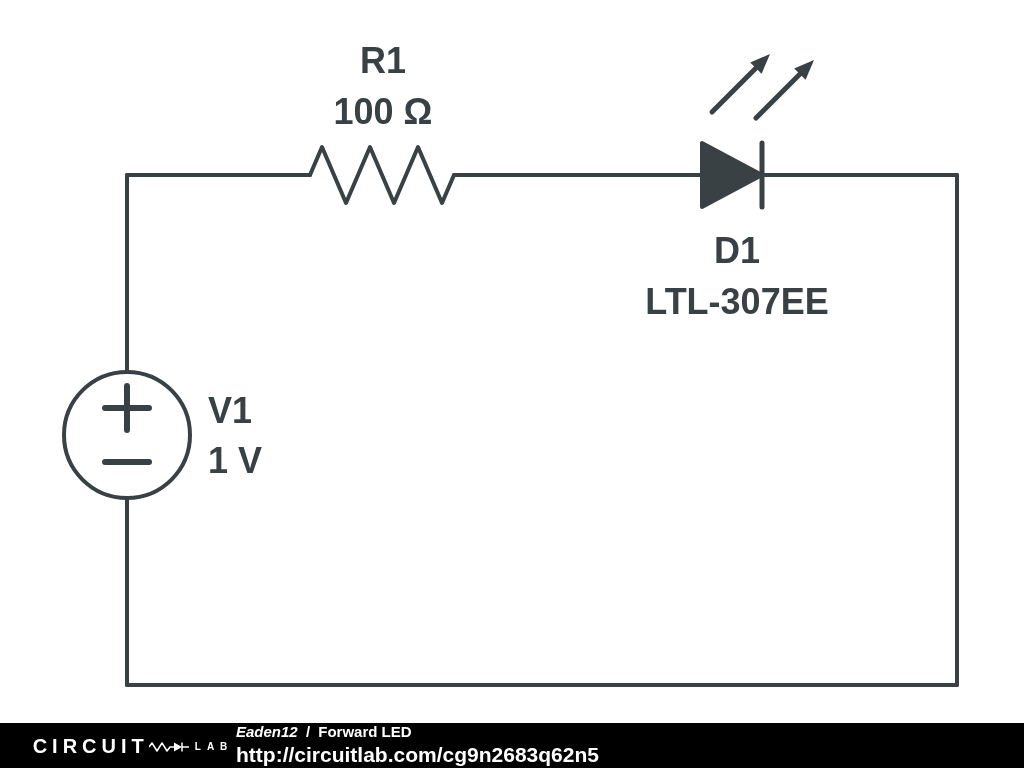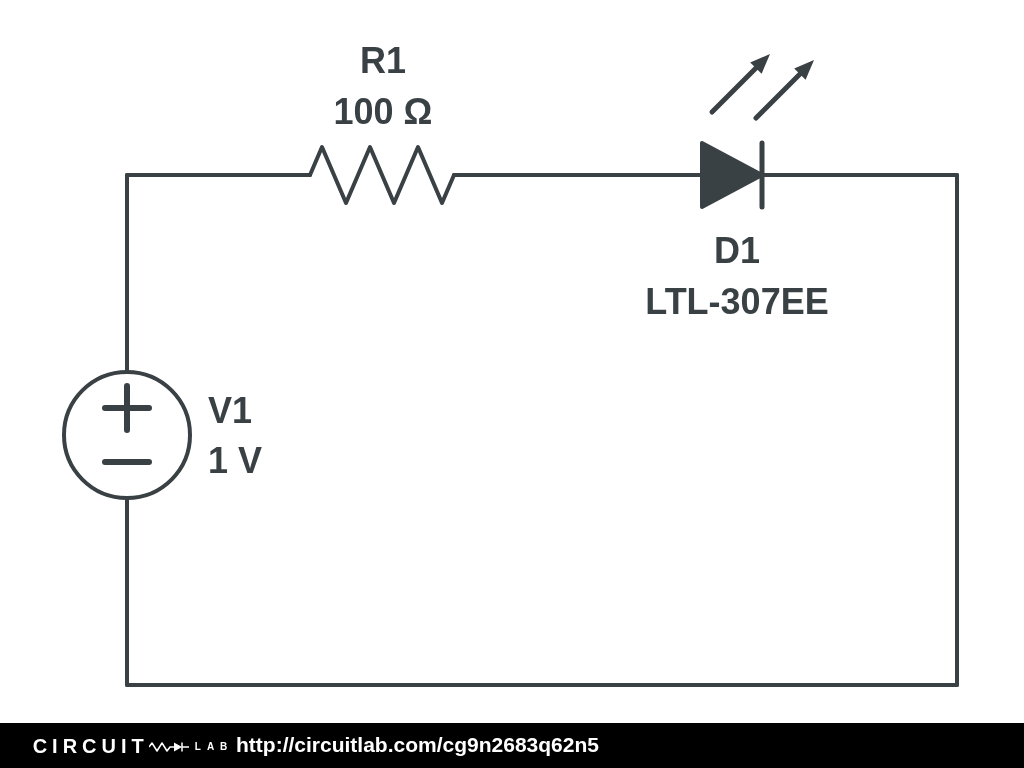--- a/index.html
+++ b/index.html
@@ -163,19 +163,24 @@
         <svg class="logo-glyph" width="42" height="12" viewBox="0 0 42 12">
           <path d="M0,6 L3,2 L8,10 L13,2 L18,10 L21,6 L25,6" stroke="#ffffff" stroke-width="1.5" fill="none" stroke-linejoin="round"></path>
           <polygon points="25,1.5 25,10.5 33,6" fill="#ffffff"></polygon>
           <line x1="33" y1="1.5" x2="33" y2="10.5" stroke="#ffffff" stroke-width="1.5"></line>
           <line x1="33" y1="6" x2="40" y2="6" stroke="#ffffff" stroke-width="1.5"></line>
         </svg>
         <span class="logo-bottom">LAB</span>
       </span>
     </div>
     <div class="footer-text">
+      <div class="footer-line1">
+        <span class="author">Eaden12</span>
+        <span class="sep">/</span>
+        <span class="title">Forward LED</span>
+      </div>
       <div class="footer-line2">
         <a href="#">http://circuitlab.com/cg9n2683q62n5</a>
       </div>
     </div>
   </div>
 
 </div>
 
 </body></html>

